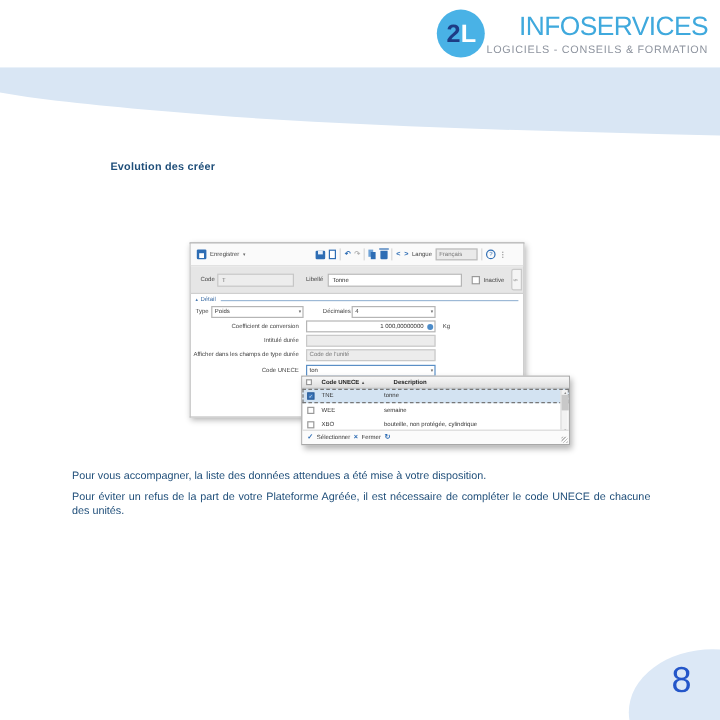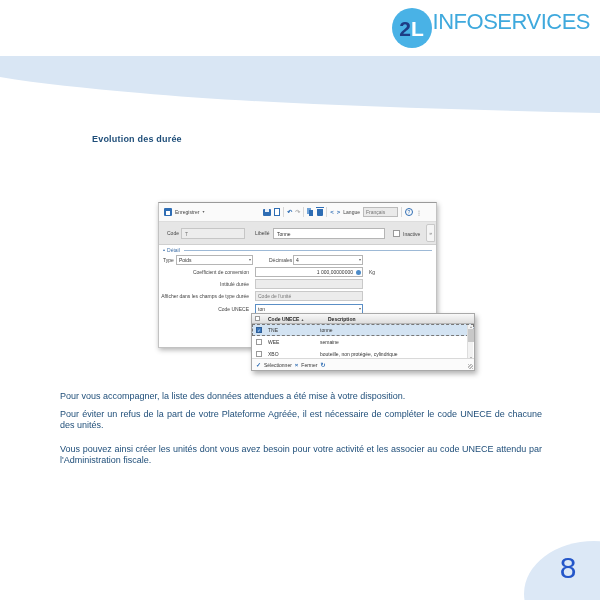--- a/index.html
+++ b/index.html
@@ -126,27 +126,28 @@
 
 <div id="page">
 
   <div class="brand">
     <div class="brand-badge">
       <span class="badge-2">2</span>
         <span class="badge-l">L</span>
     </div>
     <div class="brand-text">
       <div class="brand-name">INFOSERVICES</div>
+      <div class="brand-tagline">LOGICIELS - CONSEILS &amp; FORMATION</div>
     </div>
   </div>
   <svg class="wave" viewBox="0 0 600 72" preserveAspectRatio="none">
     <path d="M0,0 H600 V57 C430,53 260,48 140,37 C85,32 40,28 0,21 Z" fill="#d9e6f4"></path>
   </svg>
 
-  <div class="doc-title">Evolution des durée</div>
+  <div class="doc-title">Evolution des créer</div>
 
   <div class="appwin">
 
     <div class="toolbar">
       <span class="ic ic-save"></span>
       <span class="tb-label">Enregistrer</span>
       <span class="caret">▾</span>
       <span class="tb-spacer"></span>
       <span class="ic ic-print"></span>
       <span class="ic ic-doc"></span>
@@ -259,18 +260,17 @@
         <span class="pf-ic">×</span>
         <span>Fermer</span>
         <span class="pf-ic">↻</span>
         <span class="grip"></span>
       </div>
     </div>
   </div>
 
   <div class="para" id="p2">Pour vous accompagner, la liste des données attendues a été mise à votre disposition.</div>
   <div class="para" id="p3">Pour éviter un refus de la part de votre Plateforme Agréée, il est nécessaire de compléter le code UNECE de chacune des unités.</div>
-  <div class="para" id="p4">Vous pouvez ainsi créer les unités dont vous avez besoin pour votre activité et les associer au code UNECE attendu par l'Administration fiscale.</div>
 
   <div class="page-bubble"></div>
   <div class="page-num">8</div>
 
 </div>
 
 </body></html>

